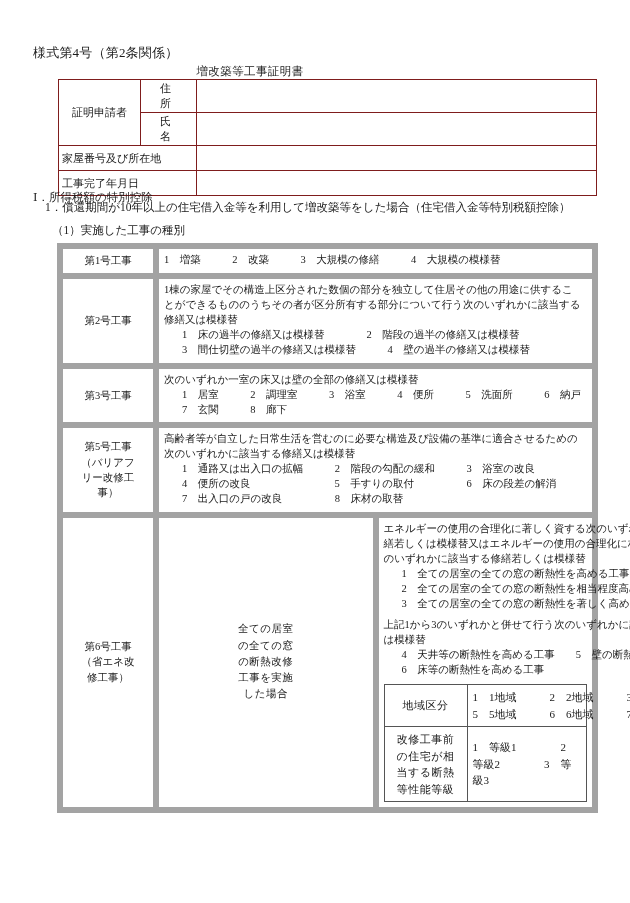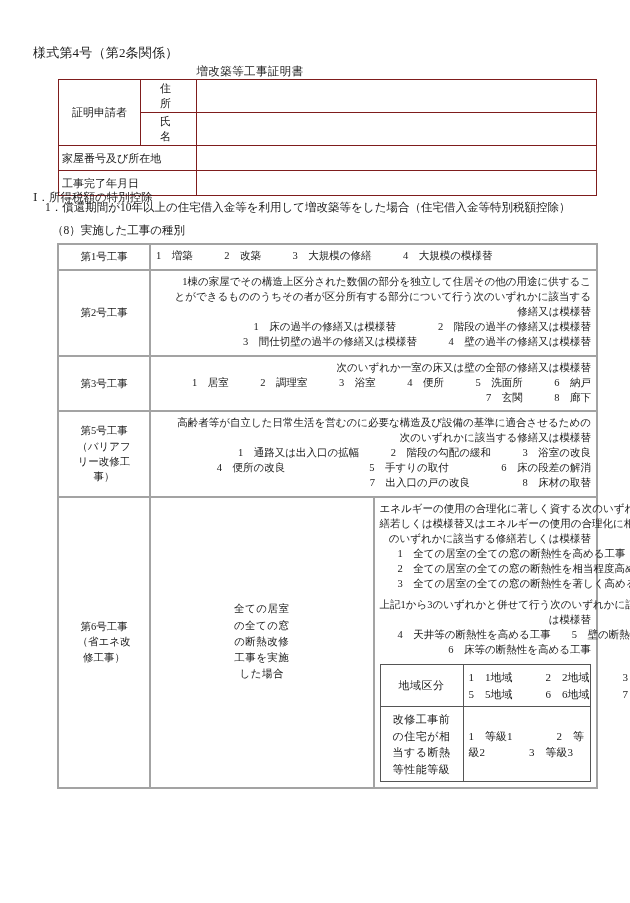--- a/index.html
+++ b/index.html
@@ -88,41 +88,41 @@
   .works-table {
     position: absolute;
     left: 57px;
     top: 243px;
     width: 541px;
     border-collapse: collapse;
     table-layout: fixed;
     font-size: 10.5px;
   }
   .works-table > tbody > tr > td {
-    border: 2px solid #a3a3a3;
+    border: 6px solid #a3a3a3;
     vertical-align: middle;
     padding: 4px 5px 5px 5px;
   }
   .col-kind {
     width: 80px;
     text-align: center;
     line-height: 1.45;
   }
   .col-body {
     text-align: left;
     line-height: 1.42;
   }
   .col-sub {
     width: 93px;
     text-align: center;
     line-height: 1.55;
     letter-spacing: 0.5px;
   }
   .indent1 { padding-left: 18px; display: block; }
-  .tight   { white-space: nowrap; text-align: right; }
+  .tight   { white-space: nowrap; }
   .blockline { display: block; }
   .gap { display: block; height: 7px; }
 
   
   .nested-wrap { padding-top: 6px; }
   .nested-table {
     width: 100%;
     border-collapse: collapse;
     table-layout: fixed;
     font-size: 11px;
@@ -165,21 +165,21 @@
       </tr>
       <tr>
         <td class="cell-widelabel" colspan="2">工事完了年月日</td>
         <td class="cell-blank"></td>
       </tr>
     </tbody>
   </table>
 
   <div class="sec-1">Ⅰ．所得税額の特別控除</div>
   <div class="sec-2">1．償還期間が10年以上の住宅借入金等を利用して増改築等をした場合（住宅借入金等特別税額控除）</div>
-  <div class="sec-3">（8）実施した工事の種別</div>
+  <div class="sec-3">（1）実施した工事の種別</div>
 
   <table class="works-table">
     <tbody>
 
       <tr>
         <td class="col-kind">第1号工事</td>
         <td class="col-body" colspan="2">1　増築　　　2　改築　　　3　大規模の修繕　　　4　大規模の模様替</td>
       </tr>
 
       <tr>

